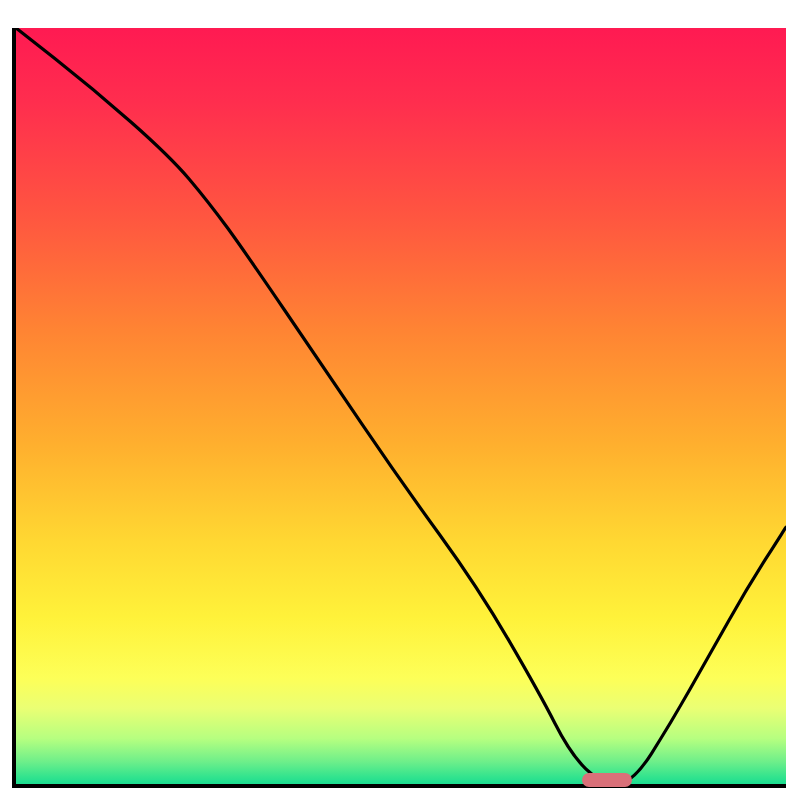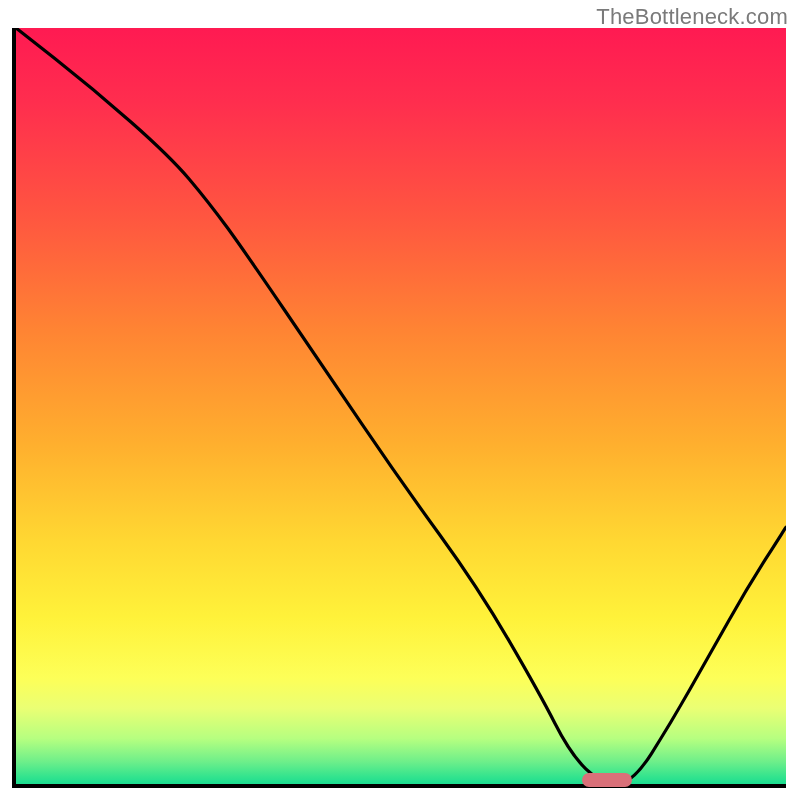--- a/index.html
+++ b/index.html
@@ -69,21 +69,20 @@
     height: 14px;
     border-radius: 7px;
     background: #d97079;
     z-index: 5;
   }
 </style>
 </head>
 <body>
 
 <div class="container">
-  <div class="watermark">TheBottleneck.com</div>
 
   <div class="plot-frame">
     <div class="gradient-area"></div>
 
     <svg class="curve" width="770" height="756" viewBox="0 0 770 756" preserveAspectRatio="none">
       <path id="curve-path" fill="none" stroke="#000000" stroke-width="3.2" stroke-linejoin="round" stroke-linecap="round" d="M 0.0 0.0 Q 0.0 0.0 38.5 30.2 Q 77.0 60.5 115.5 94.5 Q 154.0 128.5 173.3 151.2 Q 192.5 173.9 211.8 200.3 Q 231.0 226.8 269.5 283.5 Q 308.0 340.2 346.5 396.9 Q 385.0 453.6 423.5 506.5 Q 462.0 559.4 492.8 612.4 Q 523.6 665.3 539.0 695.5 Q 554.4 725.8 569.8 740.9 Q 585.2 756.0 600.6 756.0 Q 616.0 756.0 635.3 725.8 Q 654.5 695.5 673.8 661.5 Q 693.0 627.5 712.3 593.5 Q 731.5 559.4 750.8 529.2 T 770.0 499.0"></path>
     </svg>
 
     <div class="marker" id="opt-marker" style="left: 565.95px; width: 50.05px; bottom: -3px; background: rgb(217, 112, 121);"></div>
   </div>

